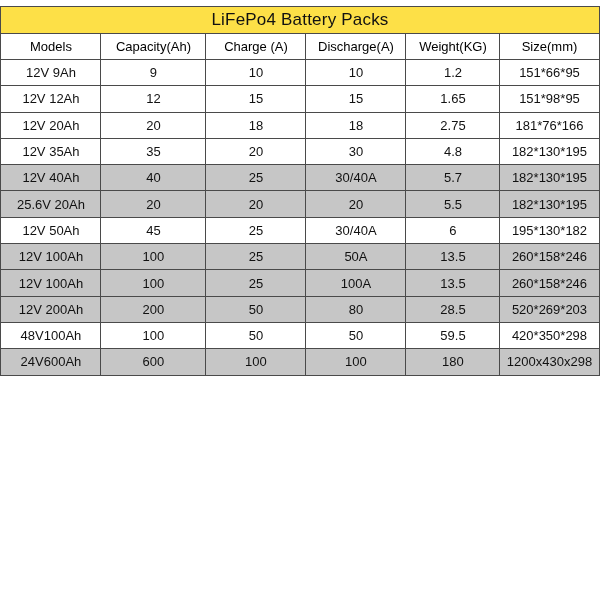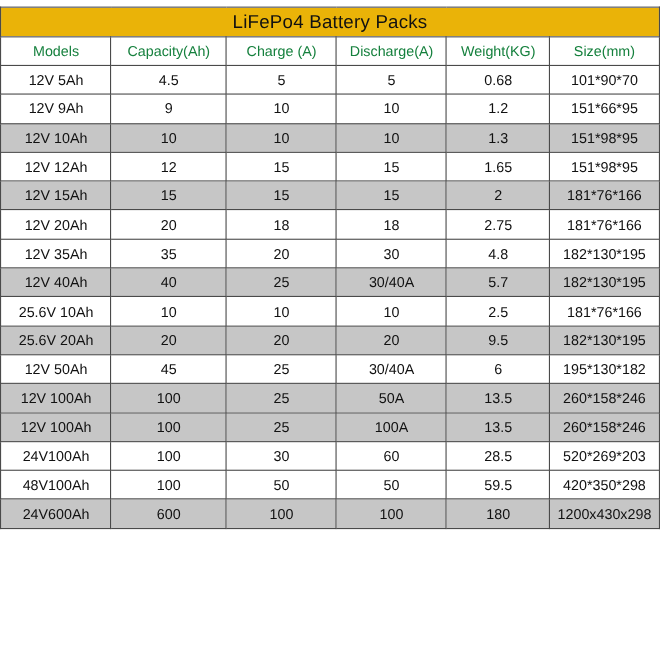--- a/index.html
+++ b/index.html
@@ -47,33 +47,33 @@
     padding: 0 2px;
     font-weight: normal;
     white-space: nowrap;
     overflow: hidden;
   }
 
   .title-cell {
     height: 26px;
     font-size: 17px;
     letter-spacing: 0.2px;
-    background: #eab308;
+    background: #fde047;
     color: #111111;
     border-left: 1px solid #4a4a4a;
     border-right: 1px solid #4a4a4a;
     border-top: 1px solid #4a4a4a;
     border-bottom: 1px solid #4a4a4a;
   }
 
   .head-row td {
     height: 25px;
     font-size: 13px;
     background: #ffffff;
-    color: #15803d;
+    color: #000000;
   }
 
   .data-row td {
     height: 25.3px;
     font-size: 13px;
     color: #111111;
   }
 
   .data-row.row-light td { background: #ffffff; }
   .data-row.row-dark  td { background: #c6c6c6; }
@@ -101,59 +101,35 @@
         <td>Models</td>
         <td>Capacity(Ah)</td>
         <td>Charge (A)</td>
         <td>Discharge(A)</td>
         <td>Weight(KG)</td>
         <td>Size(mm)</td>
       </tr>
     </thead>
     <tbody id="spec-body">
         <tr class="data-row row-light">
-          <td class="col-models">12V 5Ah</td>
-          <td>4.5</td>
-          <td>5</td>
-          <td>5</td>
-          <td>0.68</td>
-          <td>101*90*70</td>
-        </tr>
-        <tr class="data-row row-light">
           <td class="col-models">12V 9Ah</td>
           <td>9</td>
           <td>10</td>
           <td>10</td>
           <td>1.2</td>
           <td>151*66*95</td>
         </tr>
-        <tr class="data-row row-dark">
-          <td class="col-models">12V 10Ah</td>
-          <td>10</td>
-          <td>10</td>
-          <td>10</td>
-          <td>1.3</td>
-          <td>151*98*95</td>
-        </tr>
         <tr class="data-row row-light">
           <td class="col-models">12V 12Ah</td>
           <td>12</td>
           <td>15</td>
           <td>15</td>
           <td>1.65</td>
           <td>151*98*95</td>
         </tr>
-        <tr class="data-row row-dark">
-          <td class="col-models">12V 15Ah</td>
-          <td>15</td>
-          <td>15</td>
-          <td>15</td>
-          <td>2</td>
-          <td>181*76*166</td>
-        </tr>
         <tr class="data-row row-light">
           <td class="col-models">12V 20Ah</td>
           <td>20</td>
           <td>18</td>
           <td>18</td>
           <td>2.75</td>
           <td>181*76*166</td>
         </tr>
         <tr class="data-row row-light">
           <td class="col-models">12V 35Ah</td>
@@ -164,34 +140,26 @@
           <td>182*130*195</td>
         </tr>
         <tr class="data-row row-dark">
           <td class="col-models">12V 40Ah</td>
           <td>40</td>
           <td>25</td>
           <td>30/40A</td>
           <td>5.7</td>
           <td>182*130*195</td>
         </tr>
-        <tr class="data-row row-light">
-          <td class="col-models">25.6V 10Ah</td>
-          <td>10</td>
-          <td>10</td>
-          <td>10</td>
-          <td>2.5</td>
-          <td>181*76*166</td>
-        </tr>
         <tr class="data-row row-dark">
           <td class="col-models">25.6V 20Ah</td>
           <td>20</td>
           <td>20</td>
           <td>20</td>
-          <td>9.5</td>
+          <td>5.5</td>
           <td>182*130*195</td>
         </tr>
         <tr class="data-row row-light">
           <td class="col-models">12V 50Ah</td>
           <td>45</td>
           <td>25</td>
           <td>30/40A</td>
           <td>6</td>
           <td>195*130*182</td>
         </tr>
@@ -204,25 +172,25 @@
           <td>260*158*246</td>
         </tr>
         <tr class="data-row row-dark">
           <td class="col-models">12V 100Ah</td>
           <td>100</td>
           <td>25</td>
           <td>100A</td>
           <td>13.5</td>
           <td>260*158*246</td>
         </tr>
-        <tr class="data-row row-light">
-          <td class="col-models">24V100Ah</td>
-          <td>100</td>
-          <td>30</td>
-          <td>60</td>
+        <tr class="data-row row-dark">
+          <td class="col-models">12V 200Ah</td>
+          <td>200</td>
+          <td>50</td>
+          <td>80</td>
           <td>28.5</td>
           <td>520*269*203</td>
         </tr>
         <tr class="data-row row-light">
           <td class="col-models">48V100Ah</td>
           <td>100</td>
           <td>50</td>
           <td>50</td>
           <td>59.5</td>
           <td>420*350*298</td>

